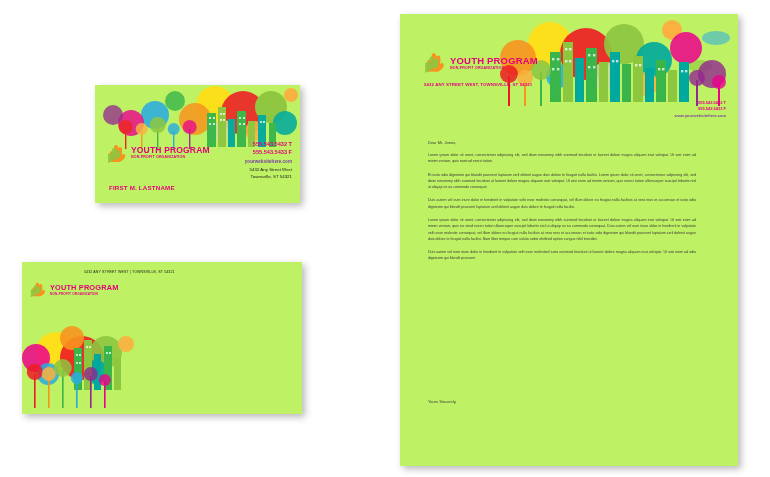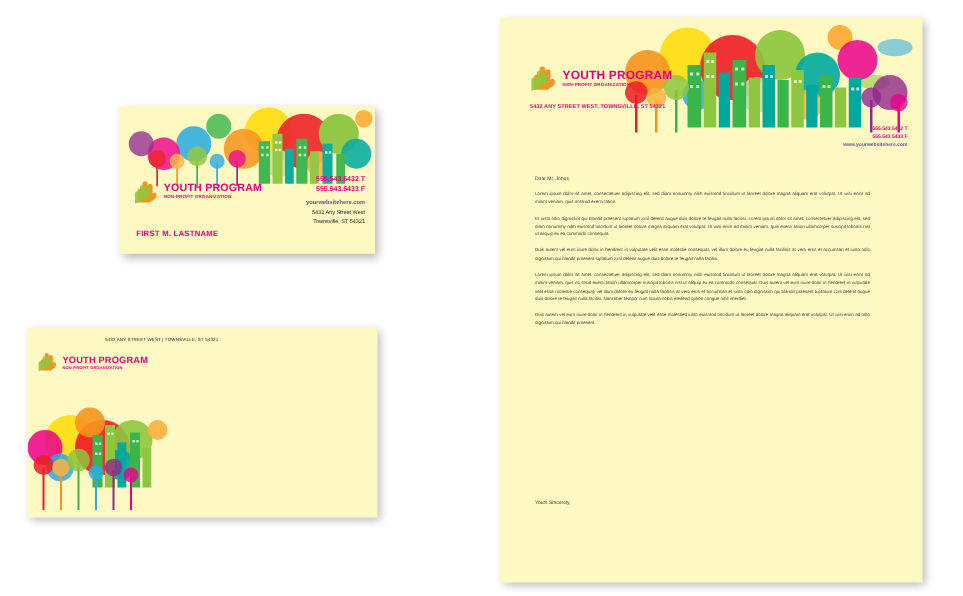--- a/index.html
+++ b/index.html
@@ -6,21 +6,21 @@
   body{
     width:770px;height:477px;
     background:#ffffff;
     font-family:"Liberation Sans", sans-serif;
     overflow:hidden;
     position:relative;
   }
   .stage{position:absolute;left:0;top:0;width:770px;height:477px;}
 
   
-  .paper{position:absolute;background:#fef9c3;box-shadow:3px 3px 7px rgba(0,0,0,.28);overflow:hidden;}
+  .paper{position:absolute;background:#bef264;box-shadow:3px 3px 7px rgba(0,0,0,.28);overflow:hidden;}
 
   
   #business-card{left:95px;top:85px;width:205px;height:118px;}
   #envelope{left:22px;top:262px;width:280px;height:152px;}
   #letterhead{left:400px;top:14px;width:338px;height:452px;}
 
   
   .logo-title{
     color:#e5007d;font-weight:bold;letter-spacing:.02em;
     font-family:"Liberation Sans", sans-serif;

